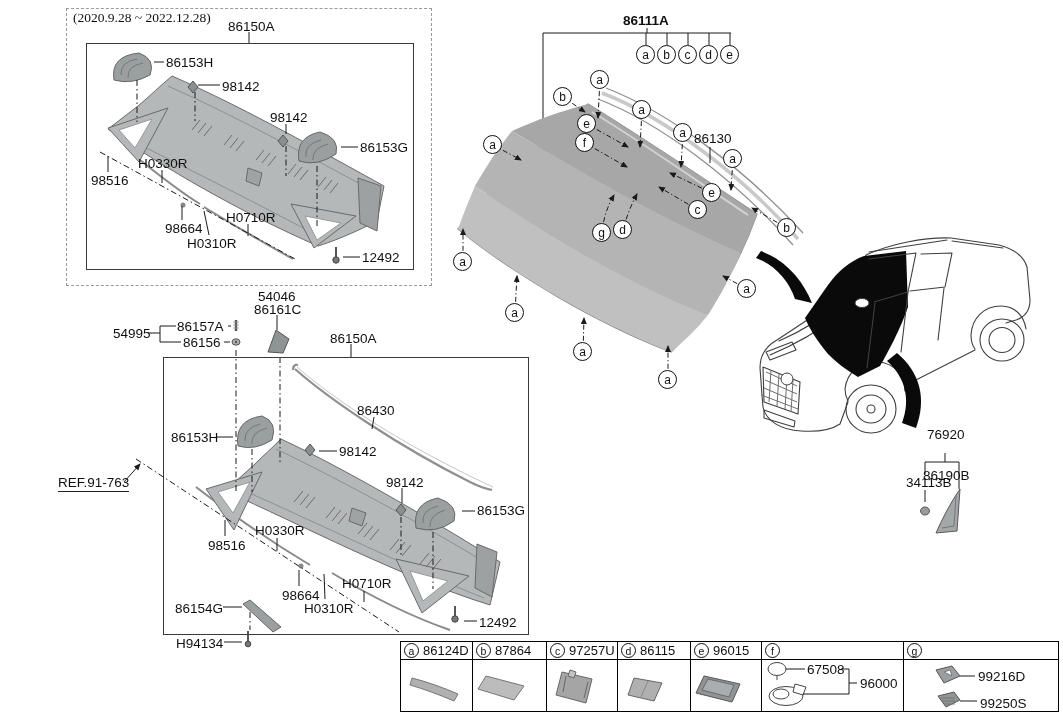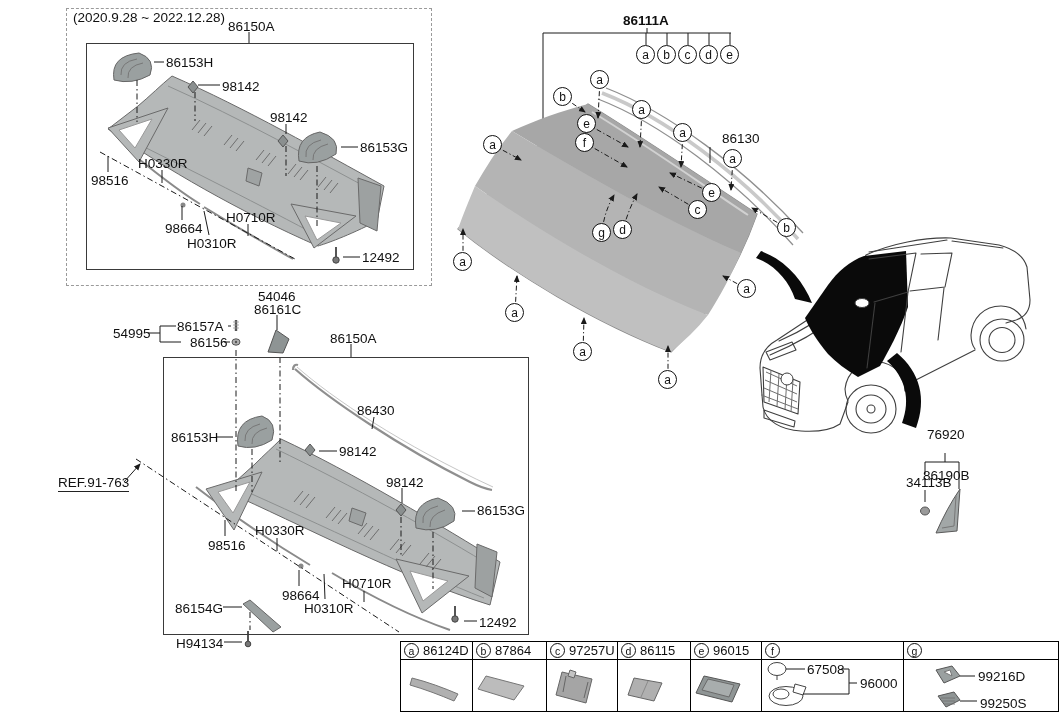--- a/index.html
+++ b/index.html
@@ -339,45 +339,45 @@
     <td></td>
     <td></td>
     <td></td>
     <td></td>
     <td></td>
     <td></td>
   </tr>
 </tbody>
     </table>
 
-<div class="lbl" style="left:73px;top:10px;">(2020.9.28 ~ 2022.12.28)</div>
+<div class="lbl" style="left:73px;top:10px;font-family:Liberation Serif, serif;">(2020.9.28 ~ 2022.12.28)</div>
 <div class="lbl" style="left:228px;top:19px;">86150A</div>
 <div class="lbl" style="left:166px;top:55px;">86153H</div>
 <div class="lbl" style="left:222px;top:79px;">98142</div>
 <div class="lbl" style="left:270px;top:110px;">98142</div>
 <div class="lbl" style="left:360px;top:140px;">86153G</div>
 <div class="lbl" style="left:138px;top:156px;">H0330R</div>
 <div class="lbl" style="left:91px;top:173px;">98516</div>
 <div class="lbl" style="left:165px;top:221px;">98664</div>
 <div class="lbl" style="left:187px;top:236px;">H0310R</div>
 <div class="lbl" style="left:226px;top:210px;">H0710R</div>
 <div class="lbl" style="left:362px;top:250px;">12492</div>
 
 <div class="lbl" style="left:623px;top:13px;font-weight:bold;">86111A</div>
-<div class="lbl" style="left:722px;top:131px;">86130</div>
+<div class="lbl" style="left:694px;top:131px;">86130</div>
 
 <div class="lbl" style="left:927px;top:427px;">76920</div>
 <div class="lbl" style="left:923px;top:440px;margin-top:28px;">86190B</div>
 <div class="lbl" style="left:906px;top:475px;">34113B</div>
 
 <div class="lbl" style="left:258px;top:289px;">54046</div>
 <div class="lbl" style="left:254px;top:302px;">86161C</div>
 <div class="lbl" style="left:113px;top:326px;">54995</div>
 <div class="lbl" style="left:177px;top:319px;">86157A</div>
-<div class="lbl" style="left:190px;top:335px;">86156</div>
+<div class="lbl" style="left:183px;top:335px;">86156</div>
 <div class="lbl" style="left:330px;top:331px;">86150A</div>
 <div class="lbl" style="left:357px;top:403px;">86430</div>
 <div class="lbl" style="left:171px;top:430px;">86153H</div>
 <div class="lbl" style="left:339px;top:444px;">98142</div>
 <div class="lbl" style="left:386px;top:475px;">98142</div>
 <div class="lbl" style="left:477px;top:503px;">86153G</div>
 <div class="lbl ref" style="left:58px;top:475px;">REF.91-763</div>
 <div class="lbl" style="left:208px;top:538px;">98516</div>
 <div class="lbl" style="left:255px;top:523px;">H0330R</div>
 <div class="lbl" style="left:282px;top:588px;">98664</div>

